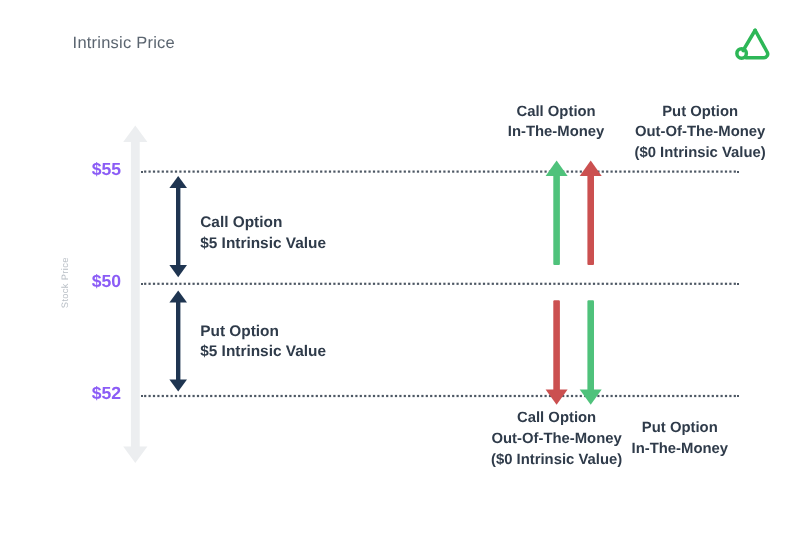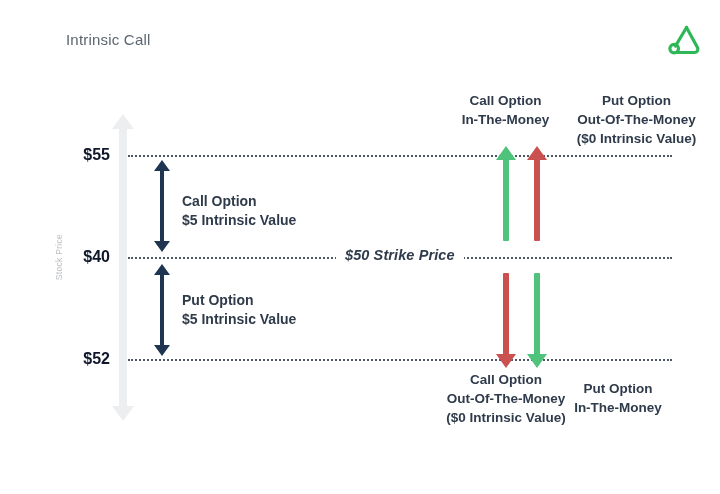--- a/index.html
+++ b/index.html
@@ -78,21 +78,21 @@
   }
 
   
   .tick-label {
     position: absolute;
     right: 0;
     width: 60px;
     text-align: right;
     font-size: 16px;
     font-weight: 700;
-    color: #0f172a;
+    color: #8b5cf6;
     white-space: nowrap;
   }
   .tick-wrap { position: absolute; left: 20px; width: 90px; }
 
   
   .grid-line {
     position: absolute;
     left: 128px;
     width: 544px;
     height: 0;
@@ -173,50 +173,49 @@
     color: #2f3b4a;
     line-height: 19px;
     white-space: nowrap;
   }
 </style>
 </head>
 <body>
 
 <div id="canvas">
 
-  <div class="page-title">Intrinsic Call</div>
+  <div class="page-title">Intrinsic Price</div>
 
   <div class="brand-logo">
     <svg viewBox="0 0 40 40" width="40" height="40" aria-hidden="true">
       <path d="M22.5 7.5 L33.5 27.5 A3.4 3.4 0 0 1 30.5 32.5 L14 32.5" fill="none" stroke="#2db757" stroke-width="3.2" stroke-linecap="round" stroke-linejoin="round"></path>
       <path d="M22.5 7.5 L11.5 26.0" fill="none" stroke="#2db757" stroke-width="3.2" stroke-linecap="round" stroke-linejoin="round"></path>
       <circle cx="10.2" cy="28.6" r="4.3" fill="none" stroke="#2db757" stroke-width="3.2"></circle>
     </svg>
   </div>
 
   <div class="axis-line"></div>
   <div class="axis-arrow up"></div>
   <div class="axis-arrow down"></div>
   <div class="axis-title">Stock Price</div>
 
   <div class="tick-wrap" style="top:146px;">
     <div class="tick-label">$55</div>
   </div>
   <div class="tick-wrap" style="top:248px;">
-    <div class="tick-label">$40</div>
+    <div class="tick-label">$50</div>
   </div>
   <div class="tick-wrap" style="top:350px;">
     <div class="tick-label">$52</div>
   </div>
 
   <div class="grid-line" style="top:155px;"></div>
   <div class="grid-line strike" style="top:257px;"></div>
   <div class="grid-line" style="top:359px;"></div>
 
-  <div class="strike-label">$50 Strike Price</div>
 
   <div class="dbl-arrow" style="left:154px; top:160px; height:92px;">
     <div class="head up"></div>
     <div class="shaft" style="top:8px; bottom:8px;"></div>
     <div class="head down"></div>
   </div>
   <div class="measure-label" style="left:182px; top:192px;">
     <div>Call Option</div>
     <div>$5 Intrinsic Value</div>
   </div>

